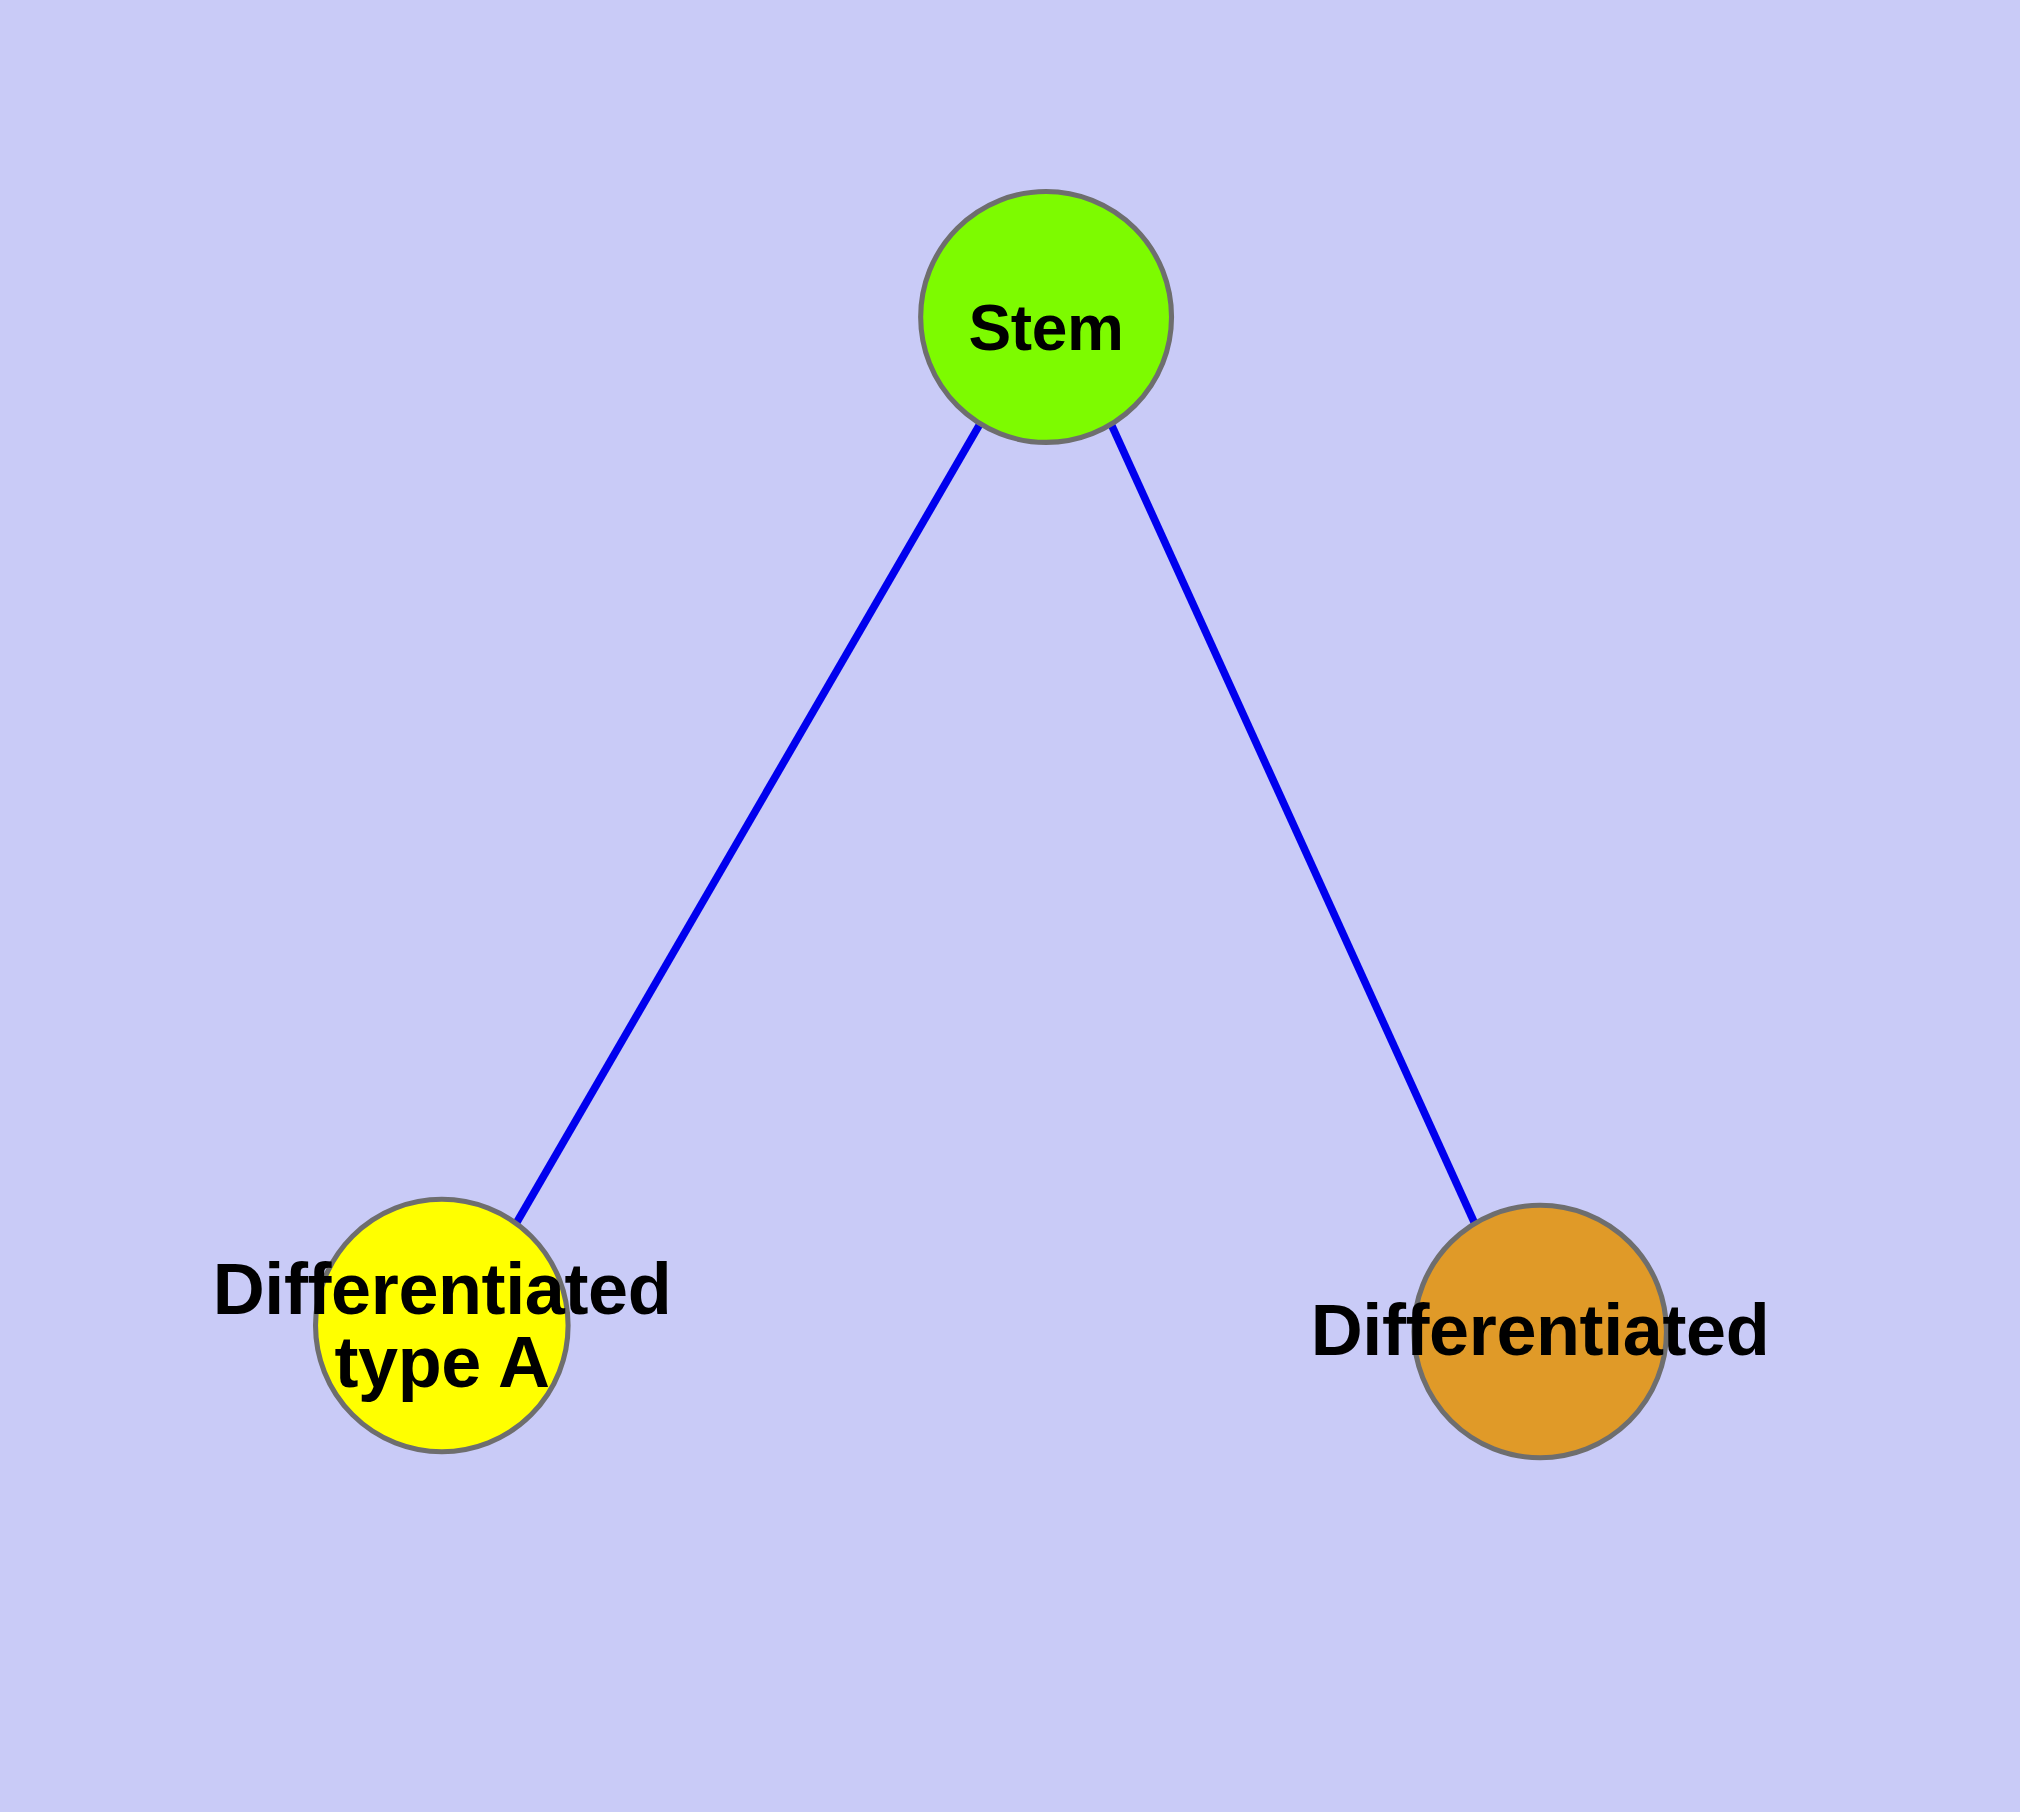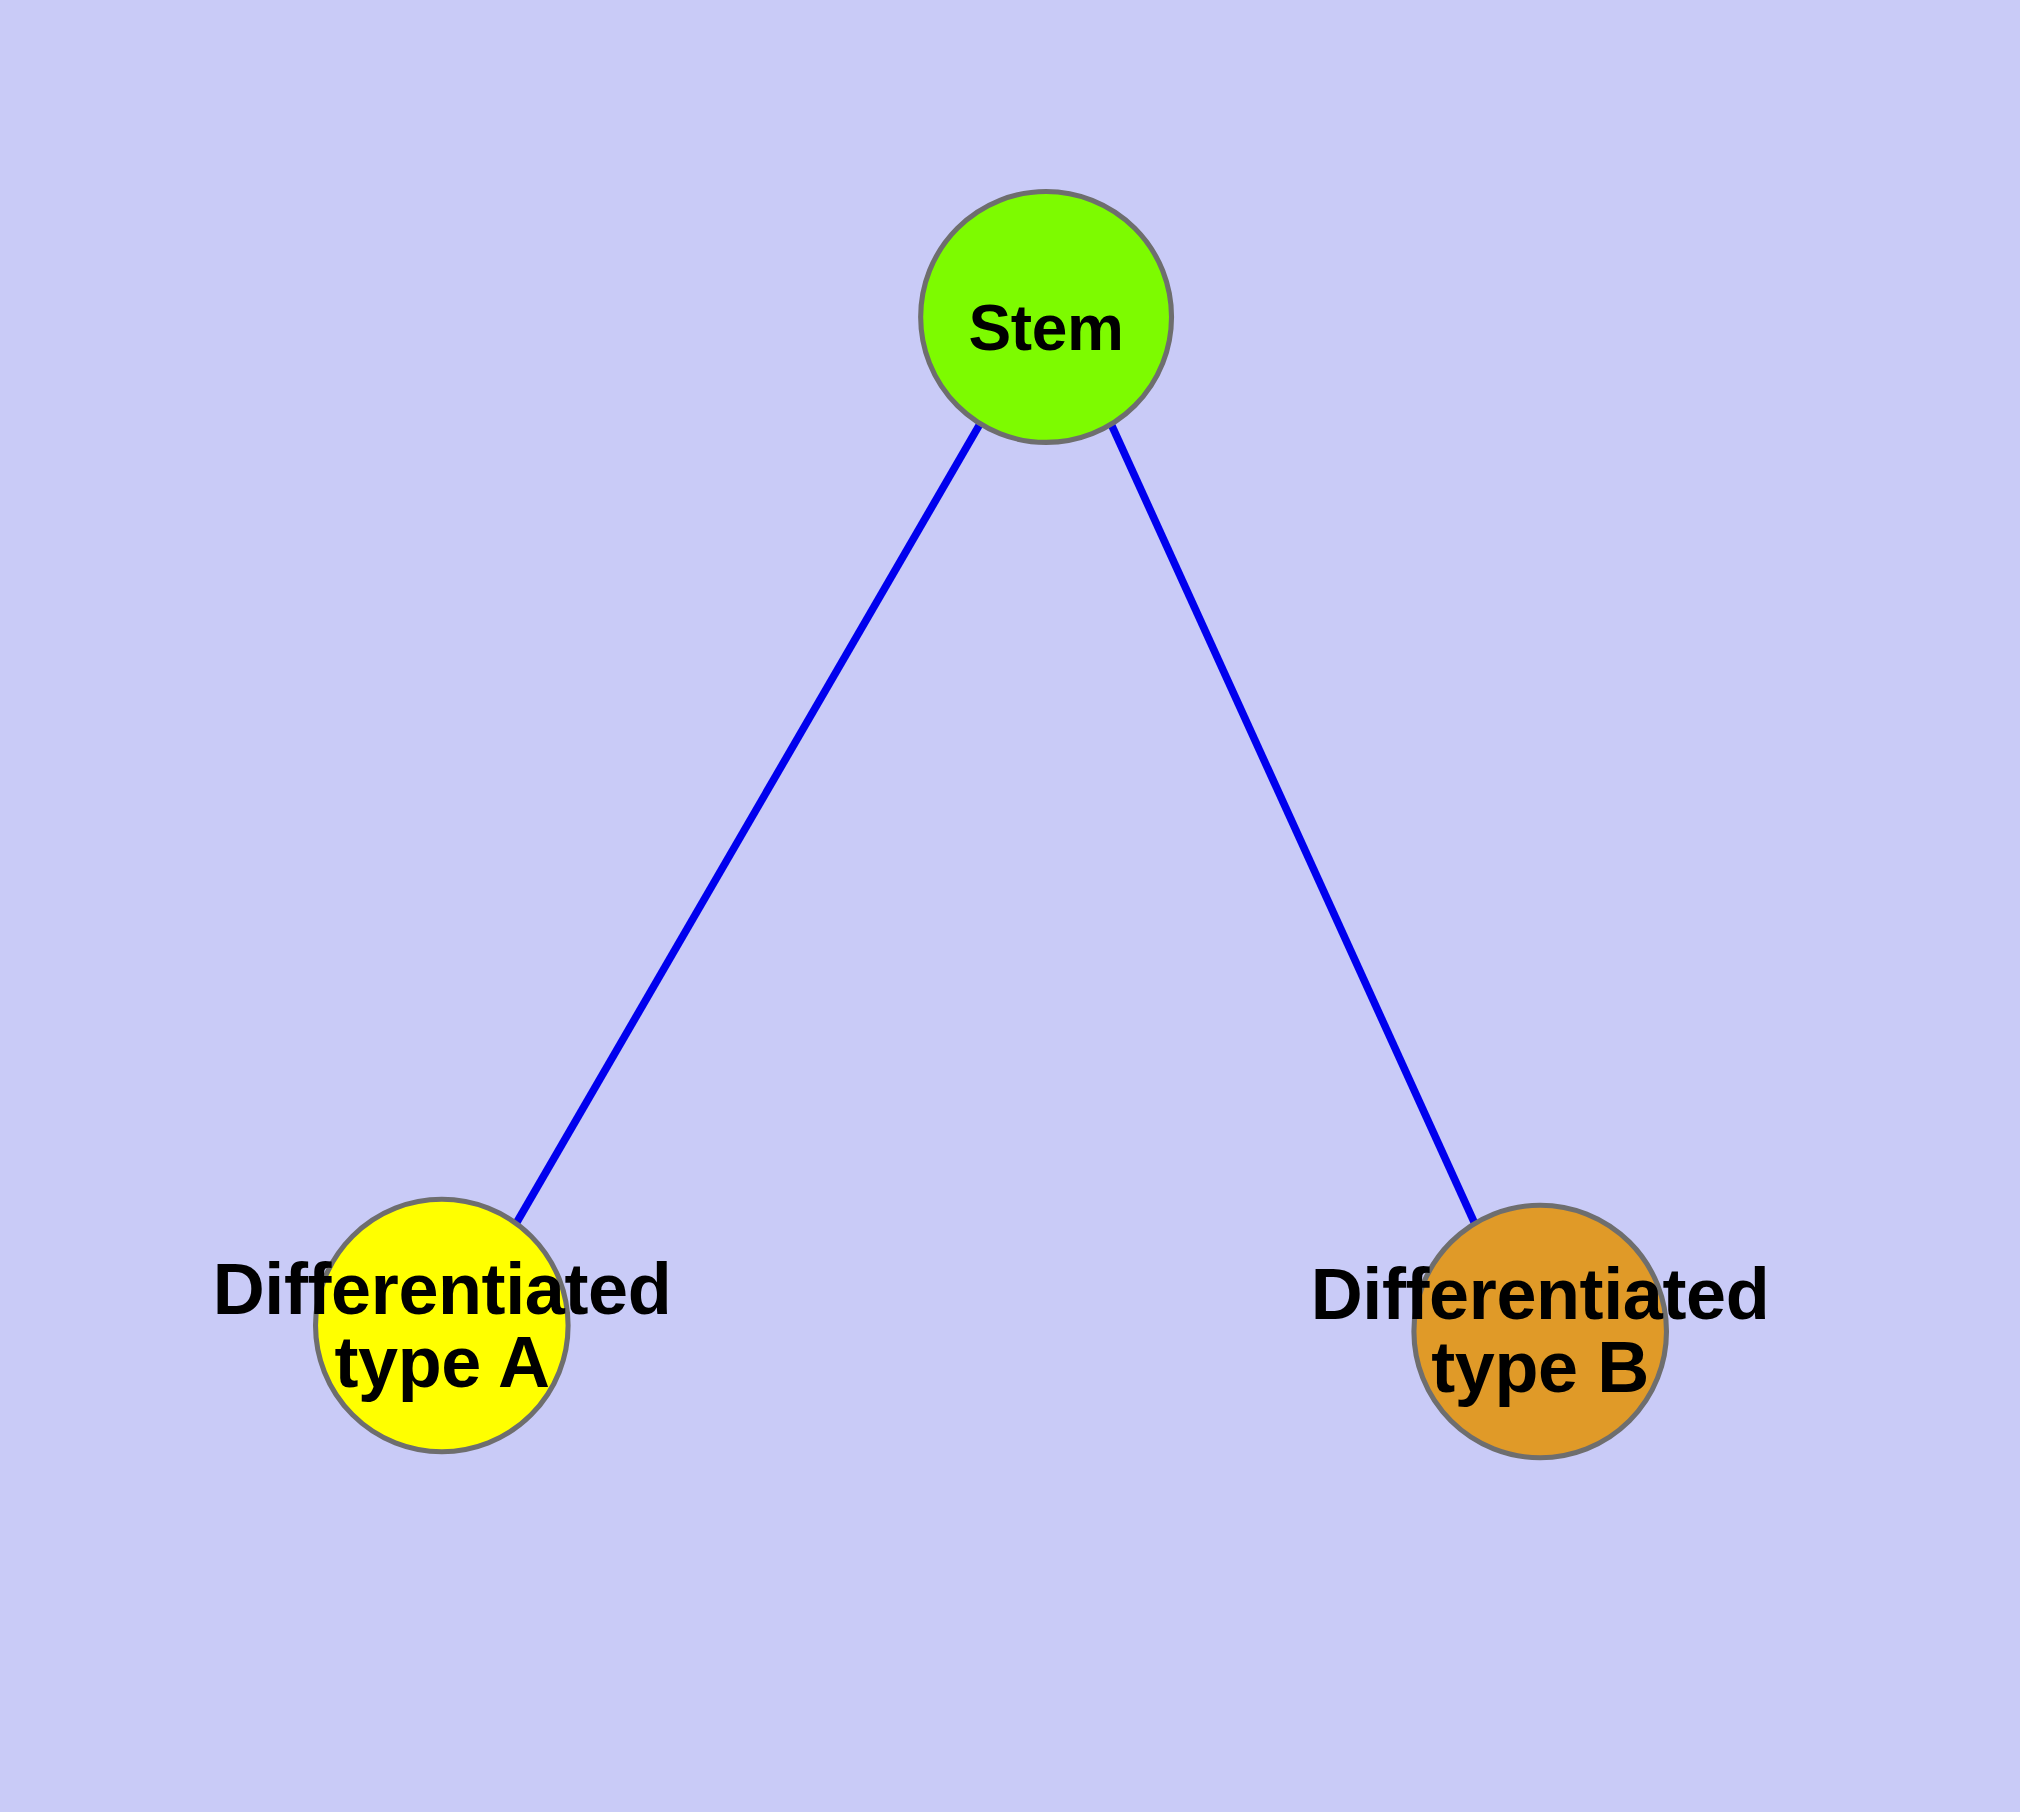--- a/index.html
+++ b/index.html
@@ -64,21 +64,20 @@
     </g>
   </svg>
 
   <div class="node-label label-leaf" style="left: 442px; top: 1326px; color: rgb(0, 0, 0);">
     <div>Differentiated</div>
     <div>type A</div>
   </div>
 
   <div class="node-label label-leaf" style="left: 1540px; top: 1331px; color: rgb(0, 0, 0);">
     <div>Differentiated</div>
-    <div>type B</div>
   </div>
 
   <div class="node-label label-stem" style="left: 1046px; top: 329px; color: rgb(0, 0, 0);">
     <div>Stem</div>
   </div>
 
 </div>
 
 
 </body></html>

